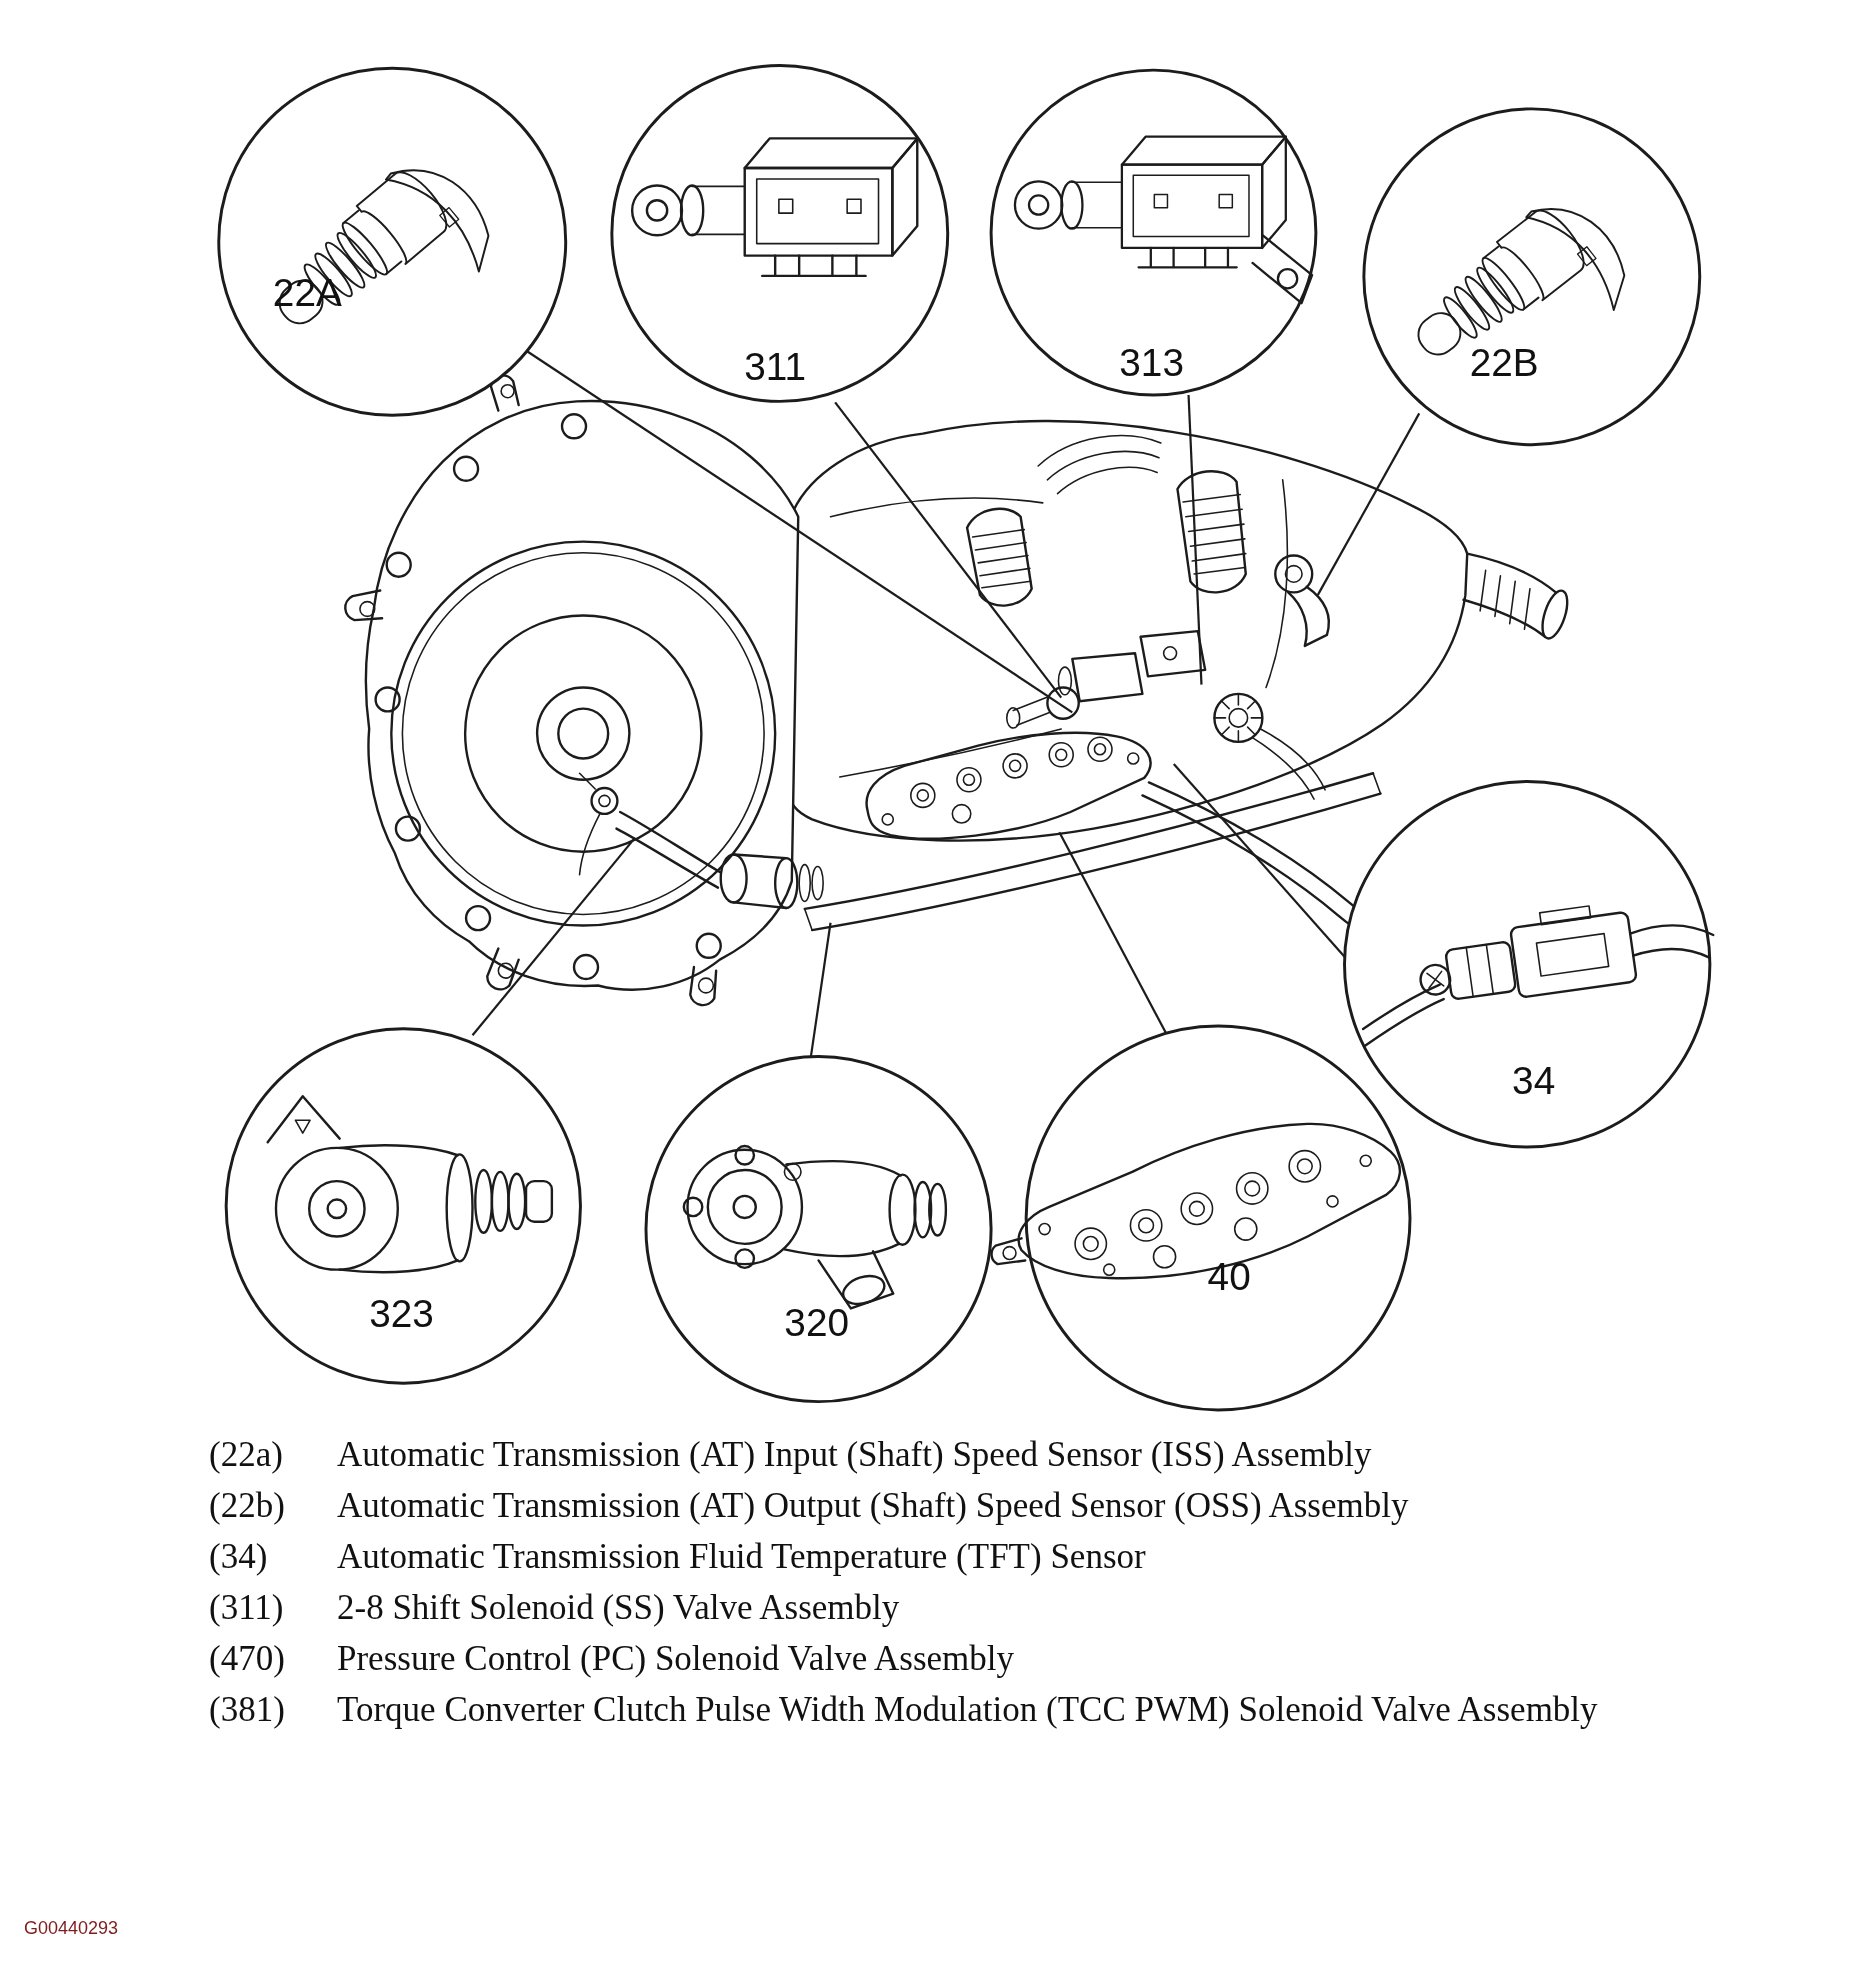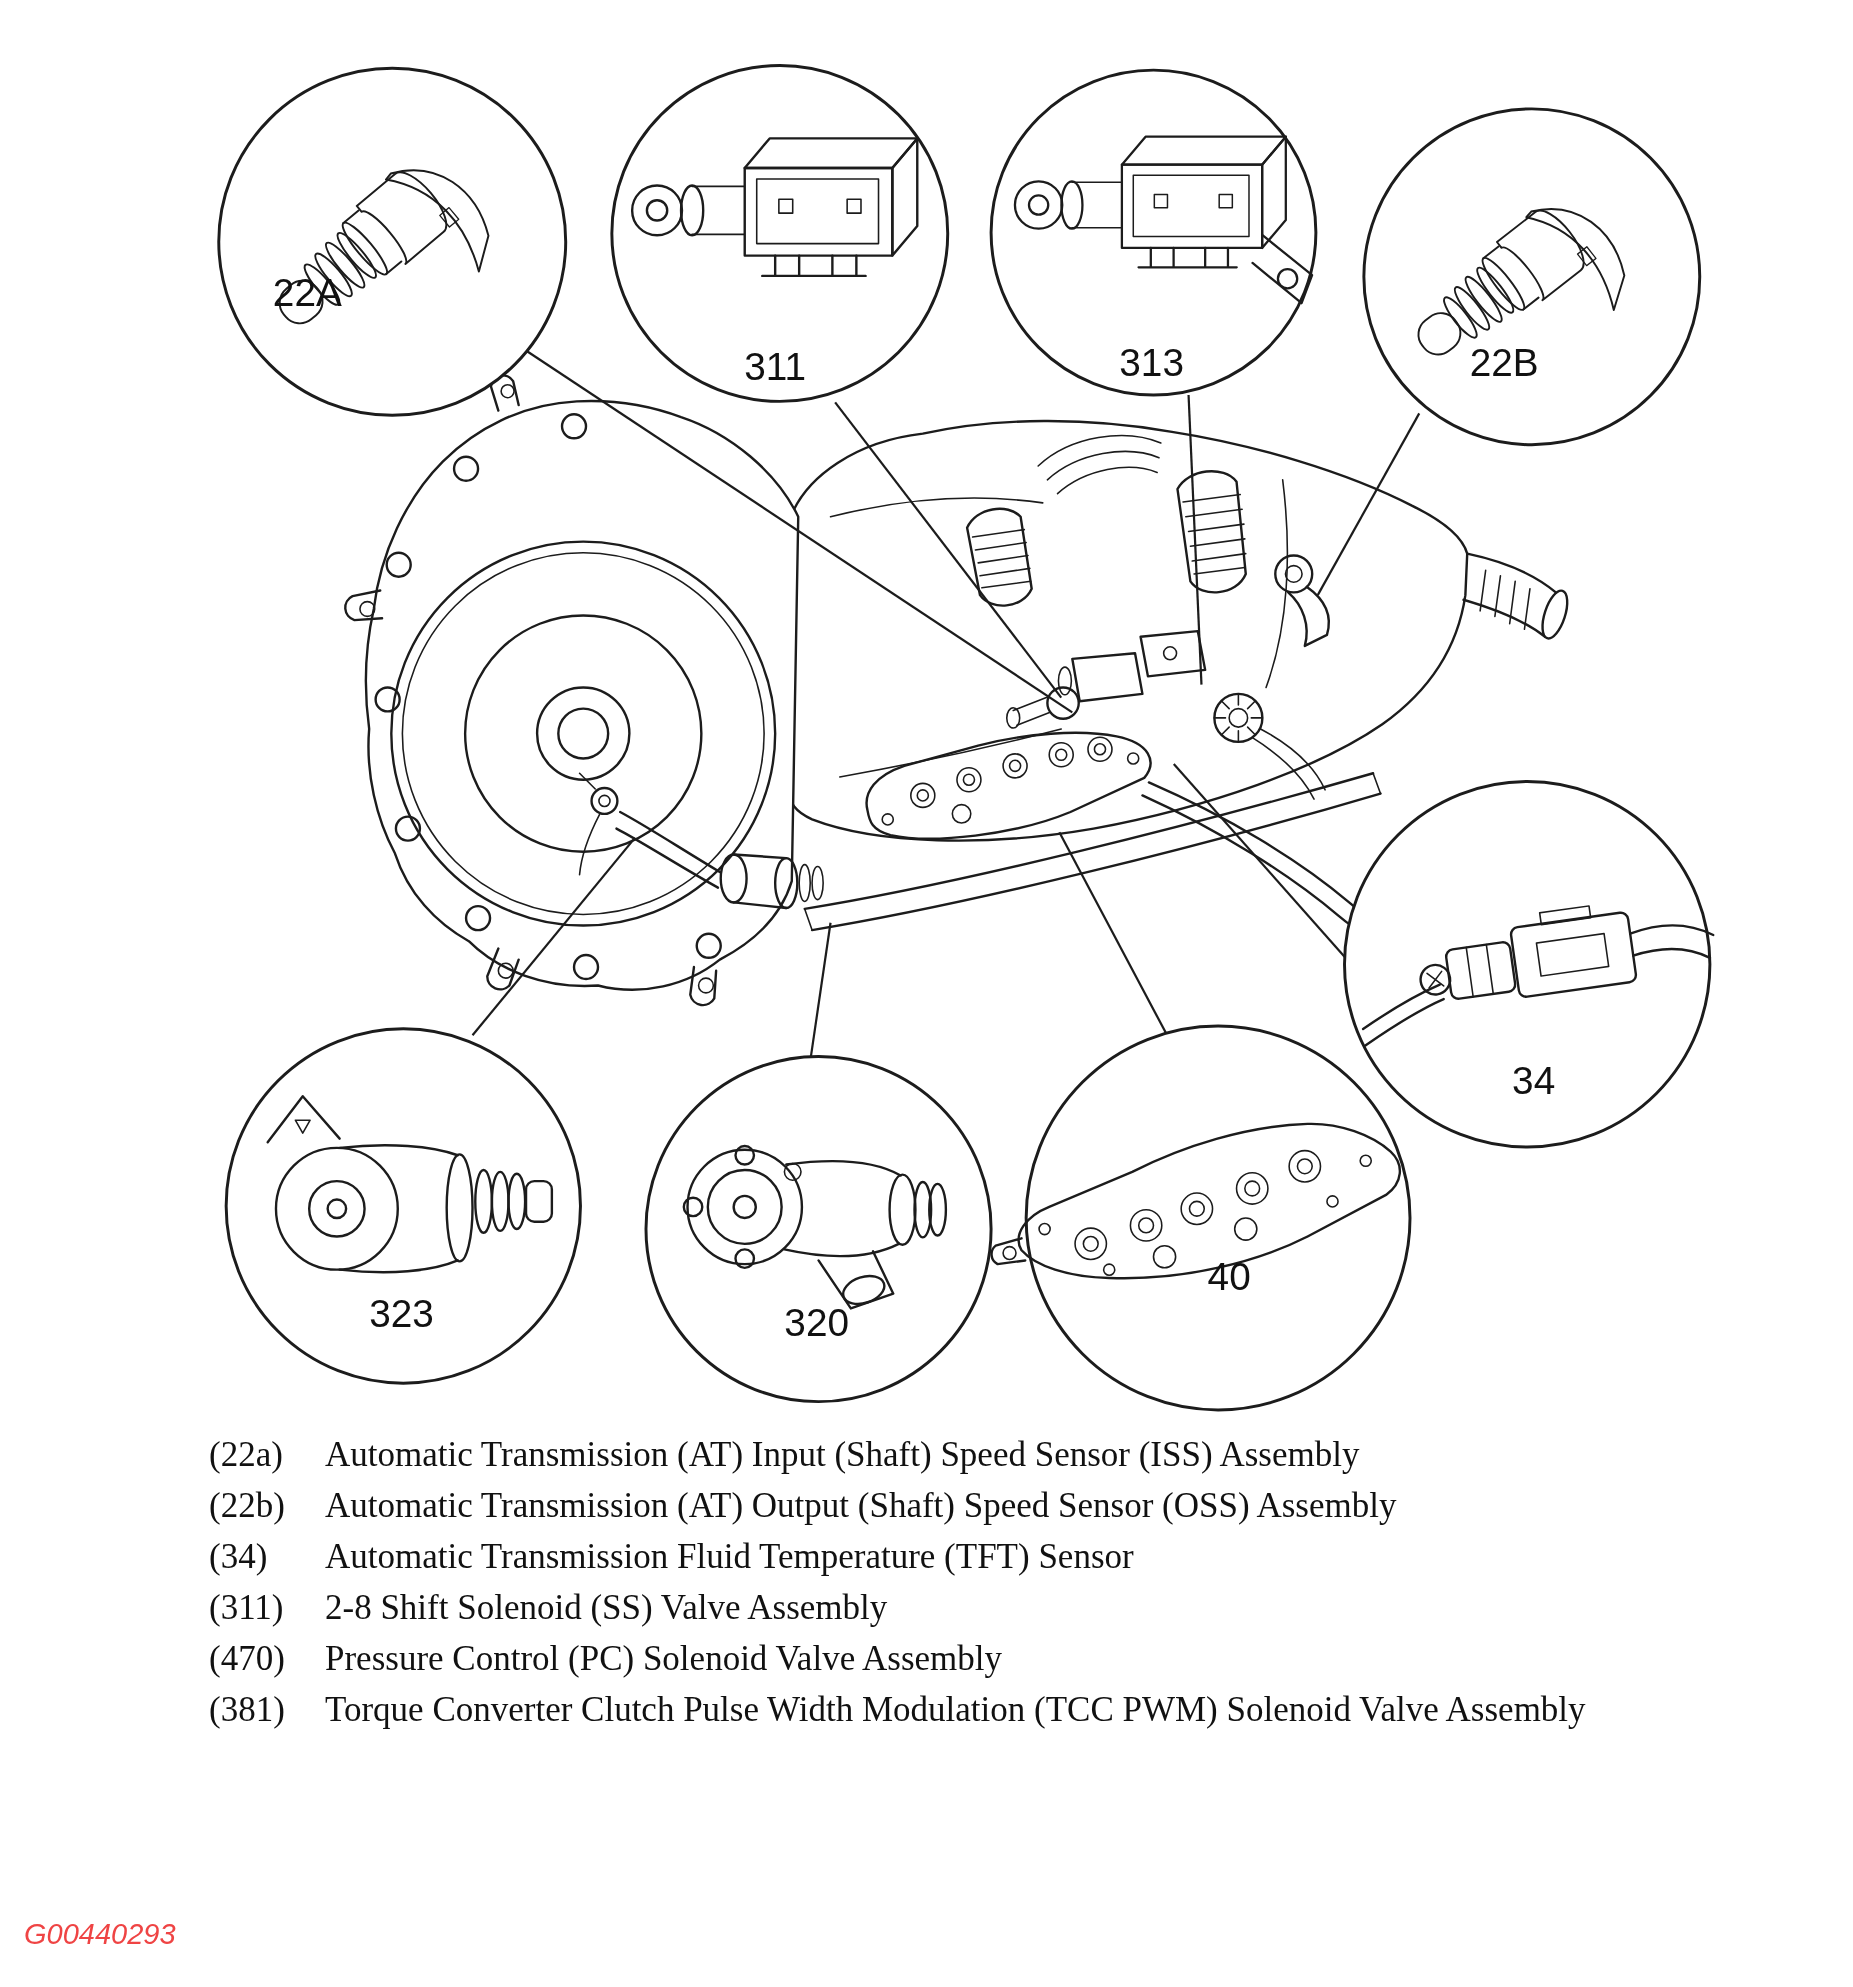--- a/index.html
+++ b/index.html
@@ -15,24 +15,24 @@
   .thin { stroke-width:1.7; }
   .wfill{ fill:#ffffff; }
   .callout { fill:#ffffff; stroke:#1c1c1c; stroke-width:3.2; }
   .lbl  { font-size:42px; }
   .leader { stroke:#1c1c1c; stroke-width:2.4; fill:none; }
   .legend {
     position:absolute; left:209px; top:1429px; width:1587px;
   }
   .legend-row { display:flex; gap:13px; font-size:35px; line-height:51px; }
   .legend-ref { flex:0 0 103px; width:103px; white-space:nowrap; }
-  .legend-text { white-space:nowrap; }
+  .legend-text { white-space:nowrap;margin-left:12px; }
   .figure-code {
     position:absolute; left:24px; top:1918px;
-    font-family:"Liberation Sans", sans-serif; font-size:29px; color:#ef4444;font-style:italic;
+    font-family:"Liberation Sans", sans-serif; font-size:18px; color:#7f1d1d;
   }
 </style>
 </head>
 <body>
 
 <div class="stage">
 <svg width="1853" height="1421" viewBox="0 0 2008 1540">
 
   <defs>
 

